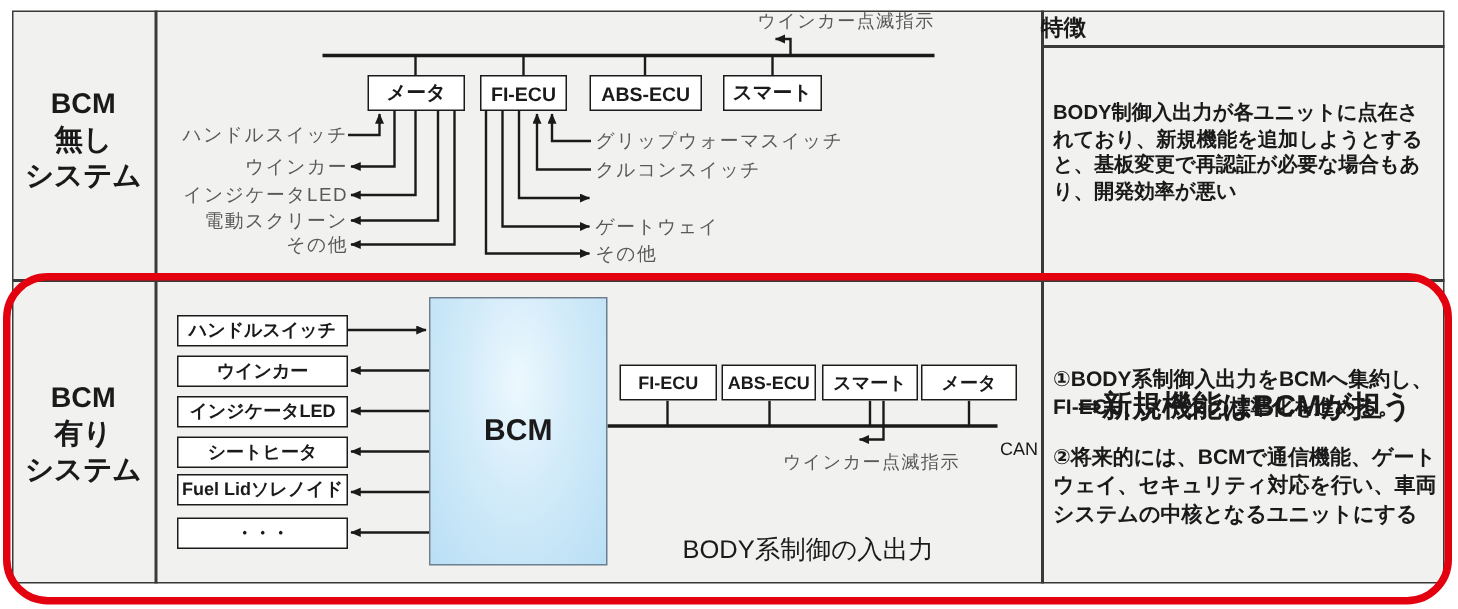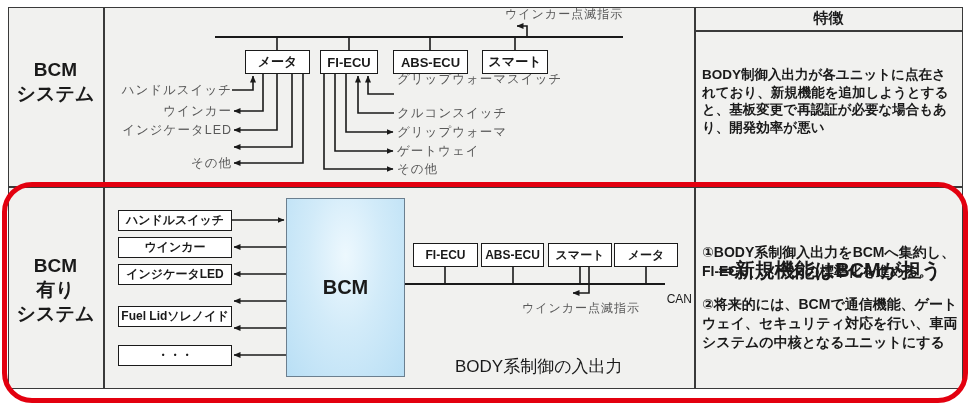--- a/index.html
+++ b/index.html
@@ -6,21 +6,21 @@
   .canvas{
     position:relative;width:972px;height:406px;background:#ffffff;overflow:hidden;
     font-family:"Liberation Sans","DejaVu Sans",sans-serif;color:#1a1a1a;
   }
   .table-bg{position:absolute;left:8px;top:7px;width:955px;height:382px;
     background:#f1f1ef;border:1.5px solid #3a3a3a;box-sizing:border-box;z-index:1;}
   .divider{position:absolute;background:#3a3a3a;z-index:2;}
   .row-label{position:absolute;left:8px;width:95px;text-align:center;
     font-weight:bold;font-size:19px;line-height:24px;z-index:3;}
   .feat-header{position:absolute;left:694px;top:9px;width:269px;height:21px;
-    text-align:center;font-weight:bold;font-size:15px;z-index:3;}
+    text-align:left;font-weight:bold;font-size:15px;z-index:3;}
   .feat-text{position:absolute;left:702px;width:256px;font-weight:bold;z-index:3;}
   .unit-box{position:absolute;height:24px;background:#ffffff;border:1.6px solid #1a1a1a;
     box-sizing:border-box;display:flex;align-items:center;justify-content:center;
     font-weight:bold;font-size:13px;white-space:nowrap;z-index:4;}
   .unit-box.small{font-size:12px;}
   .io-box{position:absolute;left:118px;width:114px;height:21px;background:#ffffff;
     border:1.6px solid #1a1a1a;box-sizing:border-box;display:flex;align-items:center;
     justify-content:center;font-weight:bold;font-size:12px;white-space:nowrap;z-index:4;}
   .gray-label{position:absolute;font-size:12.5px;letter-spacing:1px;color:#595959;
     white-space:nowrap;z-index:3;}
@@ -46,20 +46,21 @@
 <div class="canvas">
 
   <div class="table-bg"></div>
   <div class="divider" style="left:103px;top:7px;width:1.5px;height:382px;"></div>
   <div class="divider" style="left:694px;top:7px;width:1.5px;height:382px;"></div>
   <div class="divider" style="left:8px;top:186px;width:955px;height:1.5px;"></div>
   <div class="divider" style="left:694px;top:30px;width:269px;height:1.5px;"></div>
 
   <div class="row-label" style="top:58px;">
     <div>BCM</div>
+    <div>無し</div>
     <div>システム</div>
   </div>
   <div class="row-label" style="top:254px;">
     <div>BCM</div>
     <div>有り</div>
     <div>システム</div>
   </div>
 
   <div class="feat-header">特徴</div>
   <div class="feat-text" style="top:66px;font-size:13.5px;line-height:17.5px;">BODY制御入出力が各ユニットに点在されており、新規機能を追加しようとすると、基板変更で再認証が必要な場合もあり、開発効率が悪い</div>
@@ -110,32 +111,33 @@
   <div class="blinker" style="left:505px;top:6px;width:118px;">ウインカー点滅指示</div>
 
   <div class="unit-box" style="left:245px;top:50px;width:65px;">メータ</div>
   <div class="unit-box" style="left:320px;top:50px;width:58px;">FI-ECU</div>
   <div class="unit-box" style="left:393px;top:50px;width:75px;">ABS-ECU</div>
   <div class="unit-box" style="left:482px;top:50px;width:66px;">スマート</div>
 
   <div class="gray-label gl-left" style="top:82px;">ハンドルスイッチ</div>
   <div class="gray-label gl-left" style="top:103px;">ウインカー</div>
   <div class="gray-label gl-left" style="top:122px;">インジケータLED</div>
+  <div class="gray-label gl-left" style="top:139px;">電動スクリーン</div>
   <div class="gray-label gl-left" style="top:155px;">その他</div>
 
-  <div class="gray-label gl-right" style="top:71px;">グリップウォーマスイッチ</div>
+  <div class="gray-label gl-right" style="top:86px;">グリップウォーマスイッチ</div>
   <div class="gray-label gl-right" style="top:105px;">クルコンスイッチ</div>
-  <div class="gray-label gl-right" style="top:124px;">グリップウォーマ</div>
   <div class="gray-label gl-right" style="top:143px;">ゲートウェイ</div>
   <div class="gray-label gl-right" style="top:161px;">その他</div>
 
   <div class="io-box" style="top:210px;">ハンドルスイッチ</div>
   <div class="io-box" style="top:237px;">ウインカー</div>
   <div class="io-box" style="top:264px;">インジケータLED</div>
-  <div class="io-box" style="top:306px;text-align:center;">Fuel Lidソレノイド</div>
+  <div class="io-box" style="top:291px;">シートヒータ</div>
+  <div class="io-box" style="top:316px;text-align:center;">Fuel Lidソレノイド</div>
   <div class="io-box" style="top:345px;">・・・</div>
 
   <div class="bcm-box">
     <span>BCM</span>
   </div>
 
   <div class="unit-box small" style="left:413px;top:243px;width:65px;">FI-ECU</div>
   <div class="unit-box small" style="left:481px;top:243px;width:63px;">ABS-ECU</div>
   <div class="unit-box small" style="left:548px;top:243px;width:64px;">スマート</div>
   <div class="unit-box small" style="left:614px;top:243px;width:64px;">メータ</div>

